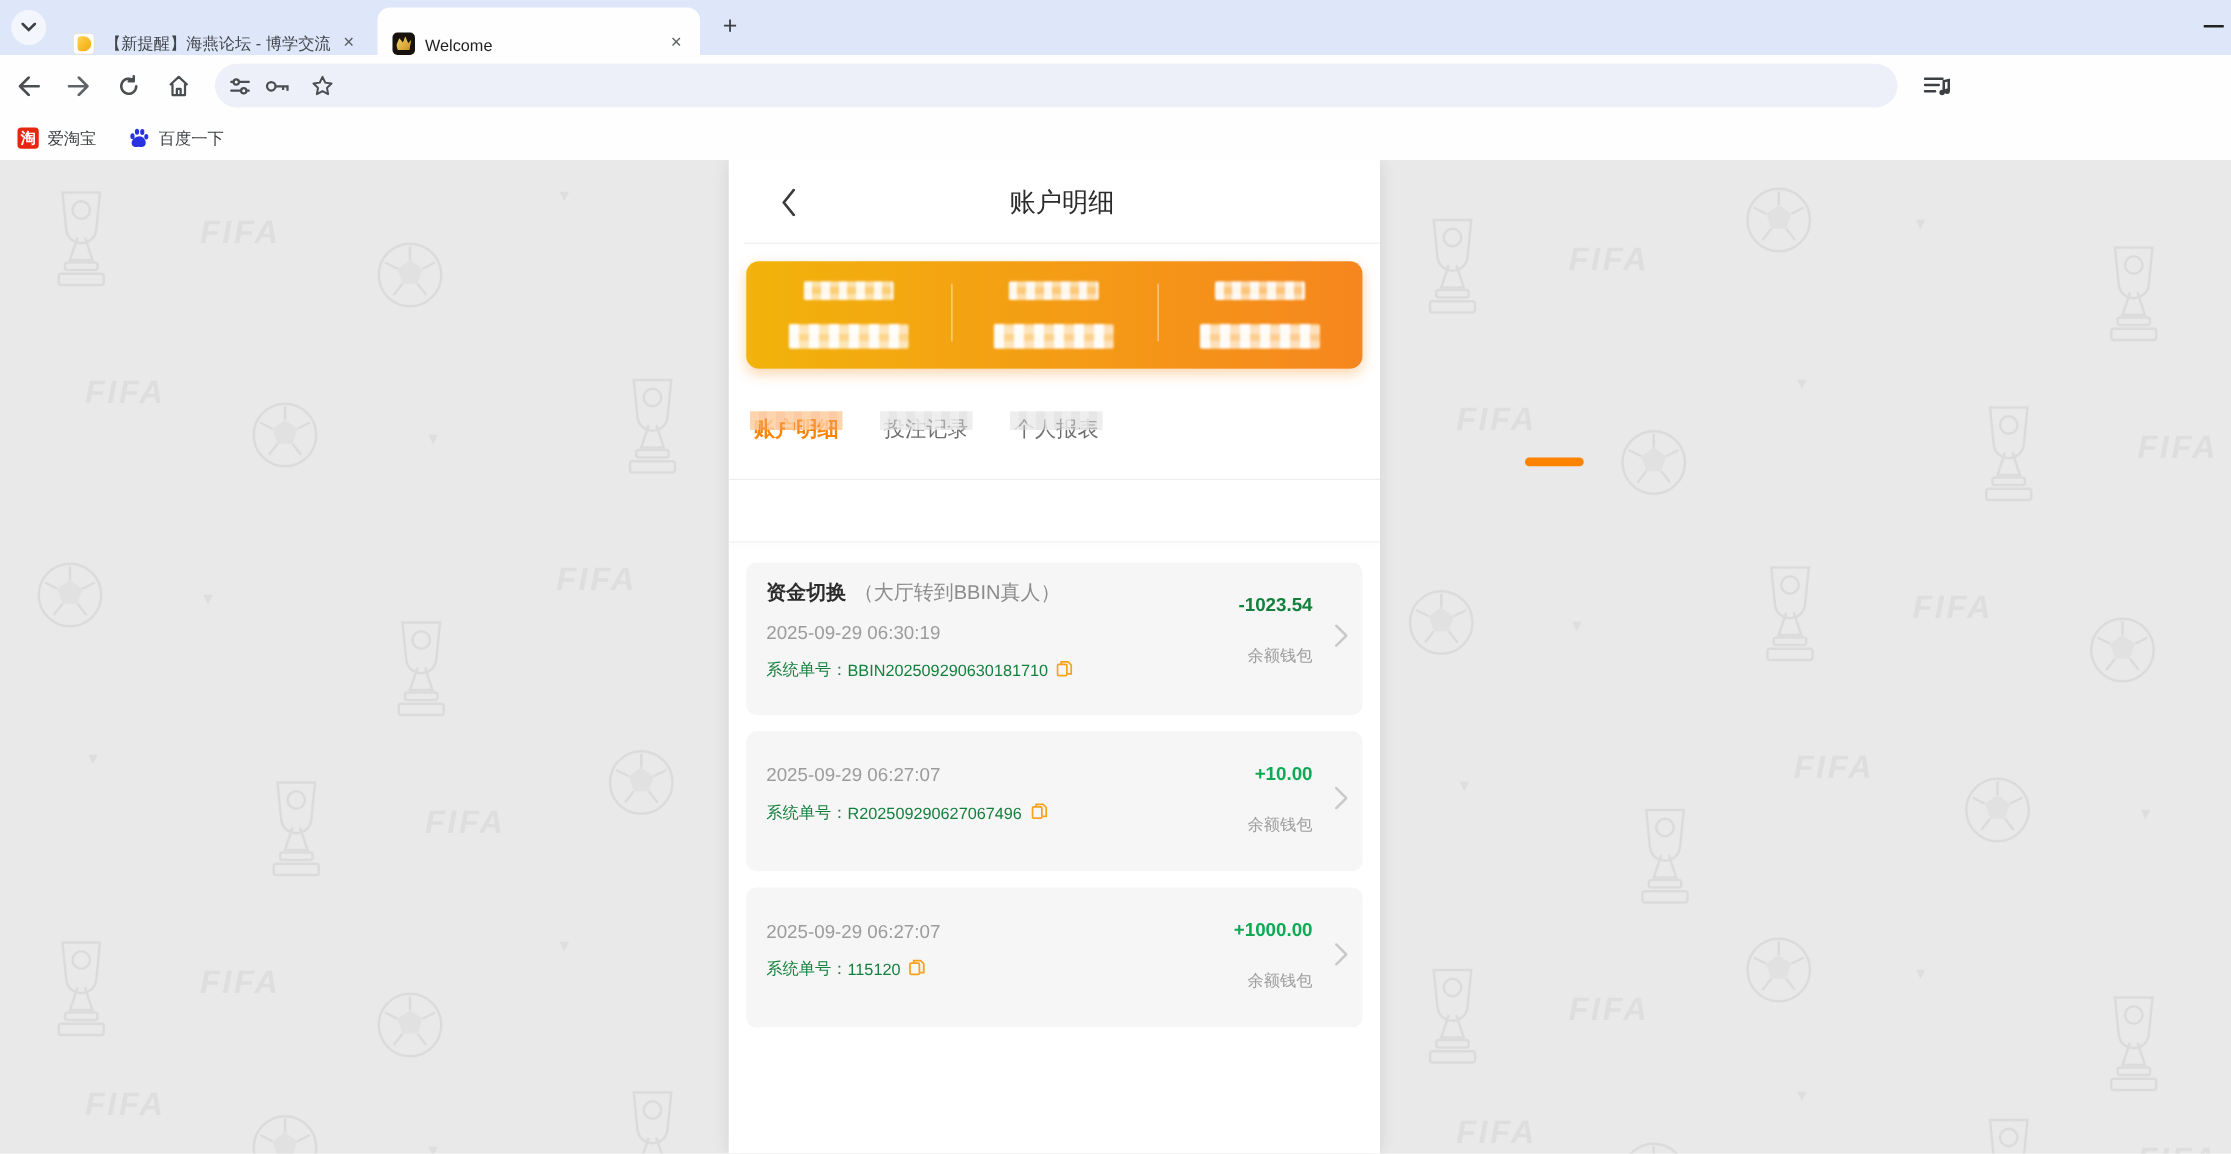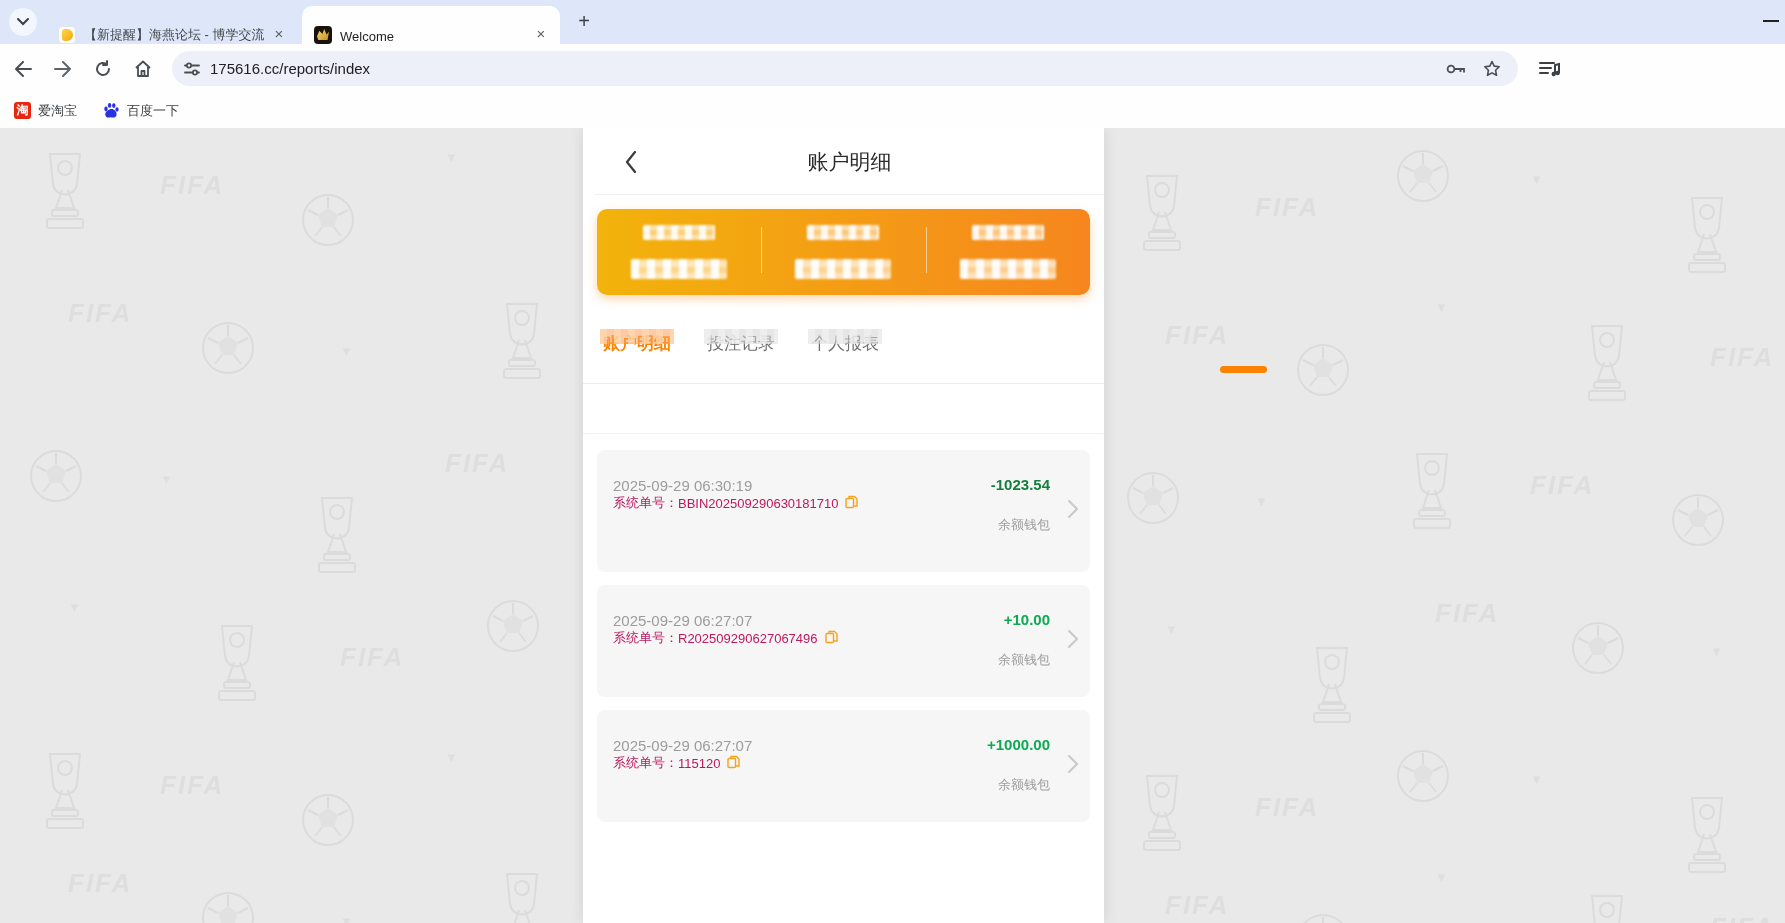--- a/index.html
+++ b/index.html
@@ -92,21 +92,21 @@
   .pill svg { margin-left:14px; }
   .filter-shadow { position:absolute; left:0; top:305px; width:521px; height:1px; background:#f0f1f2;
     box-shadow:0 3px 6px rgba(0,0,0,.05); }
 
   .tx-card { position:absolute; left:14px; width:493px; border-radius:8px; background:#f6f6f7; }
   .tx1 { top:322px; height:122px; } .tx2 { top:457px; height:112px; } .tx3 { top:582px; height:112px; }
   .tx-left { position:absolute; left:16px; top:14px; right:150px; }
   .tx-titleline { font-size:16px; color:#8c8c8c; white-space:nowrap; }
   .tx-type { font-weight:bold; color:#2d2d2d; margin-right:6px; }
   .tx-time { margin-top:13px; font-size:15px; color:#9c9c9c; }
-  .tx-order { font-size:13px; color:#be185d; display:flex; align-items:center; }
+  .tx-order { margin-top:12px; font-size:13px; color:#15803d; display:flex; align-items:center; }
   .copy-ic { margin-left:7px; cursor:pointer; }
   .tx-right { position:absolute; right:40px; top:26px; text-align:right; }
   .tx-amt { font-size:15px; font-weight:bold; }
   .tx-amt.neg { color:#15803d; } .tx-amt.pos { color:#0caa53; }
   .tx-wallet { margin-top:23px; font-size:13px; color:#9d9d9d; }
   .tx-chev { position:absolute; right:12px; top:50%; transform:translateY(-50%); cursor:pointer; }
 </style>
 </head>
 <body>
 
@@ -157,21 +157,20 @@
   </div>
   <div class="omnibox">
     <svg width="16" height="14" viewBox="0 0 16 14">
         <g stroke="#4a4d51" stroke-width="1.8" stroke-linecap="round">
           <line x1="1" y1="3.5" x2="15" y2="3.5"></line>
           <line x1="1" y1="10.5" x2="15" y2="10.5"></line>
           <circle cx="5" cy="3.5" r="2.1" fill="#fefefe"></circle>
           <circle cx="11" cy="10.5" r="2.1" fill="#fefefe"></circle>
         </g>
       </svg>
-    <span class="url">175616.cc/reports/index</span>
     <span class="om-ic">
       <svg width="20" height="12" viewBox="0 0 20 12">
           <g fill="none" stroke="#4a4d51" stroke-width="1.8">
             <circle cx="5" cy="6" r="3.4"></circle>
             <path d="M8.5 6 H18 v3.5 M14.5 6 v3"></path>
           </g>
         </svg>
     </span>
     <span class="om-ic">
       <svg width="18" height="18" viewBox="0 0 18 18">
@@ -446,20 +445,21 @@
         <span>个人报表</span><div class="seg-mosaic"></div>
       </div>
     </div>
     <div class="seg-underline"></div>
     <div class="seg-divider"></div>
 
     <div class="filter-shadow"></div>
 
     <div class="tx-card tx1">
       <div class="tx-left">
+        <div class="tx-titleline"><span class="tx-type">资金切换</span><span>（大厅转到BBIN真人）</span></div>
         <div class="tx-time">2025-09-29 06:30:19</div>
         <div class="tx-order">
           <span>系统单号：</span>
           <span>BBIN202509290630181710</span>
           <span class="copy-ic"><svg width="13" height="14" viewBox="0 0 13 14">
                 <g fill="none" stroke="#f7a21b" stroke-width="1.4">
                   <path d="M4 3.5 V1.5 h5.5 l2.5 2.5 V11 H9"></path>
                   <rect x="1" y="3.5" width="7.5" height="9" rx="1"></rect>
                 </g>
               </svg></span>

